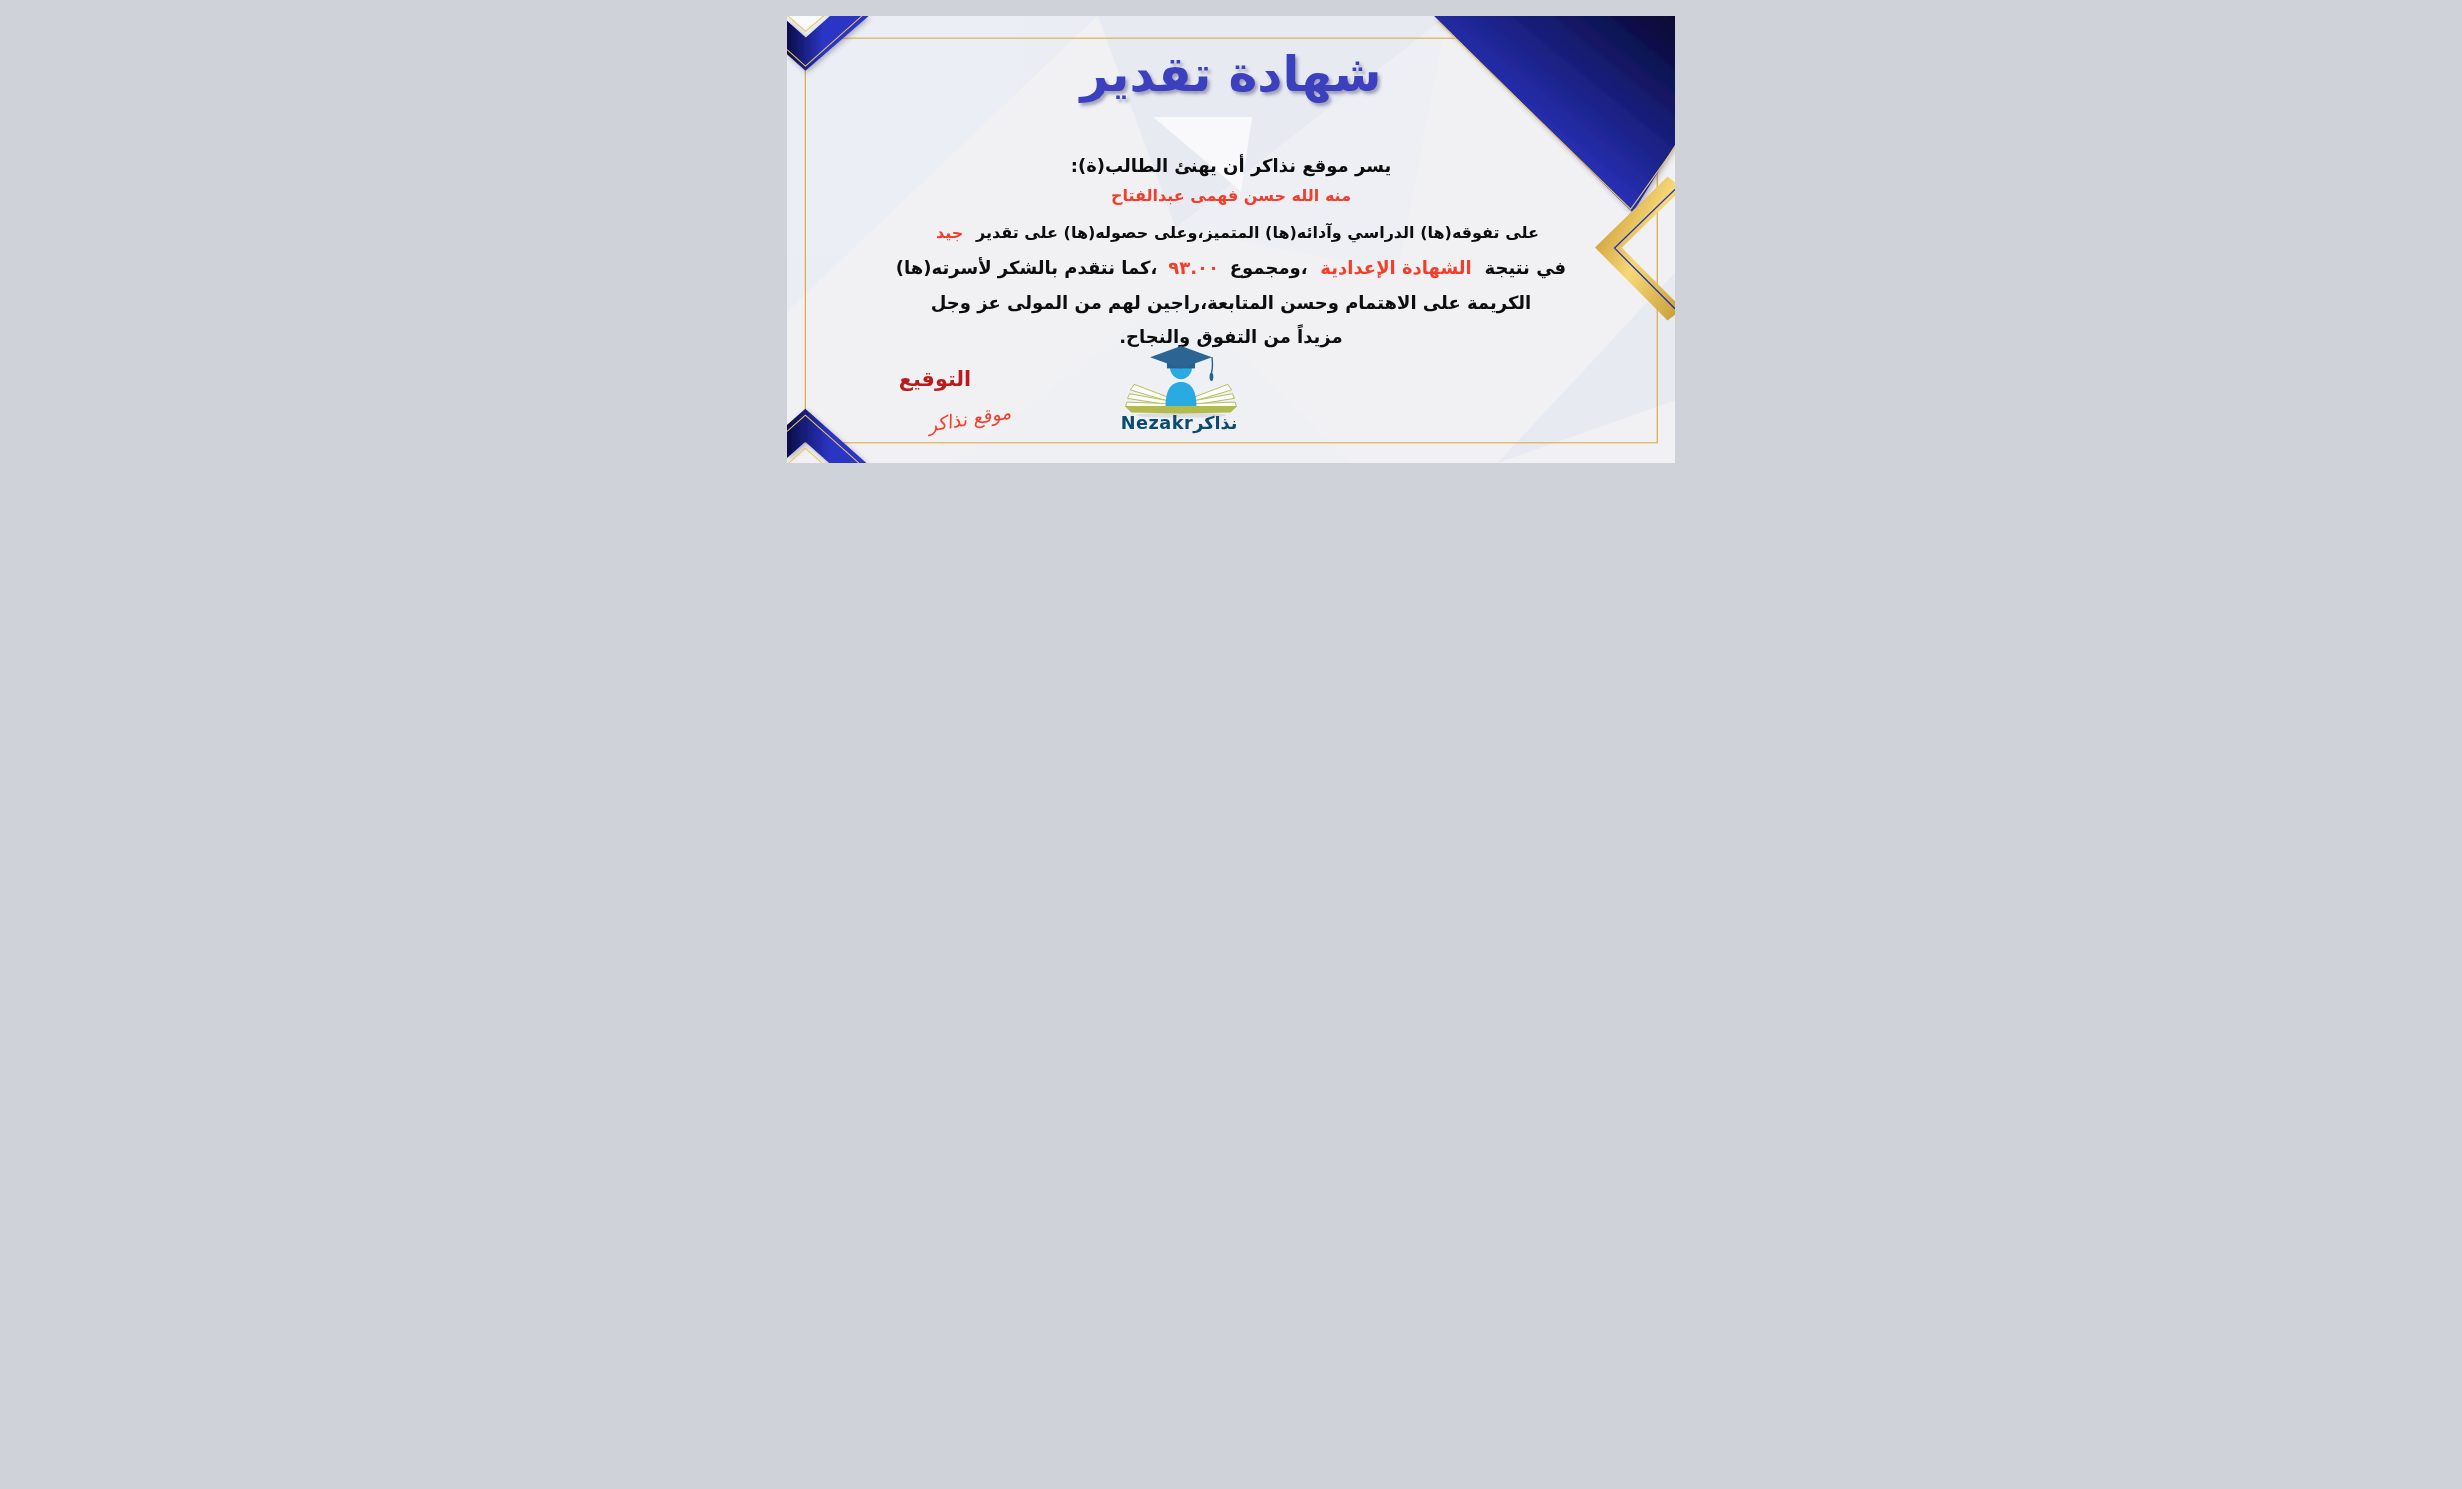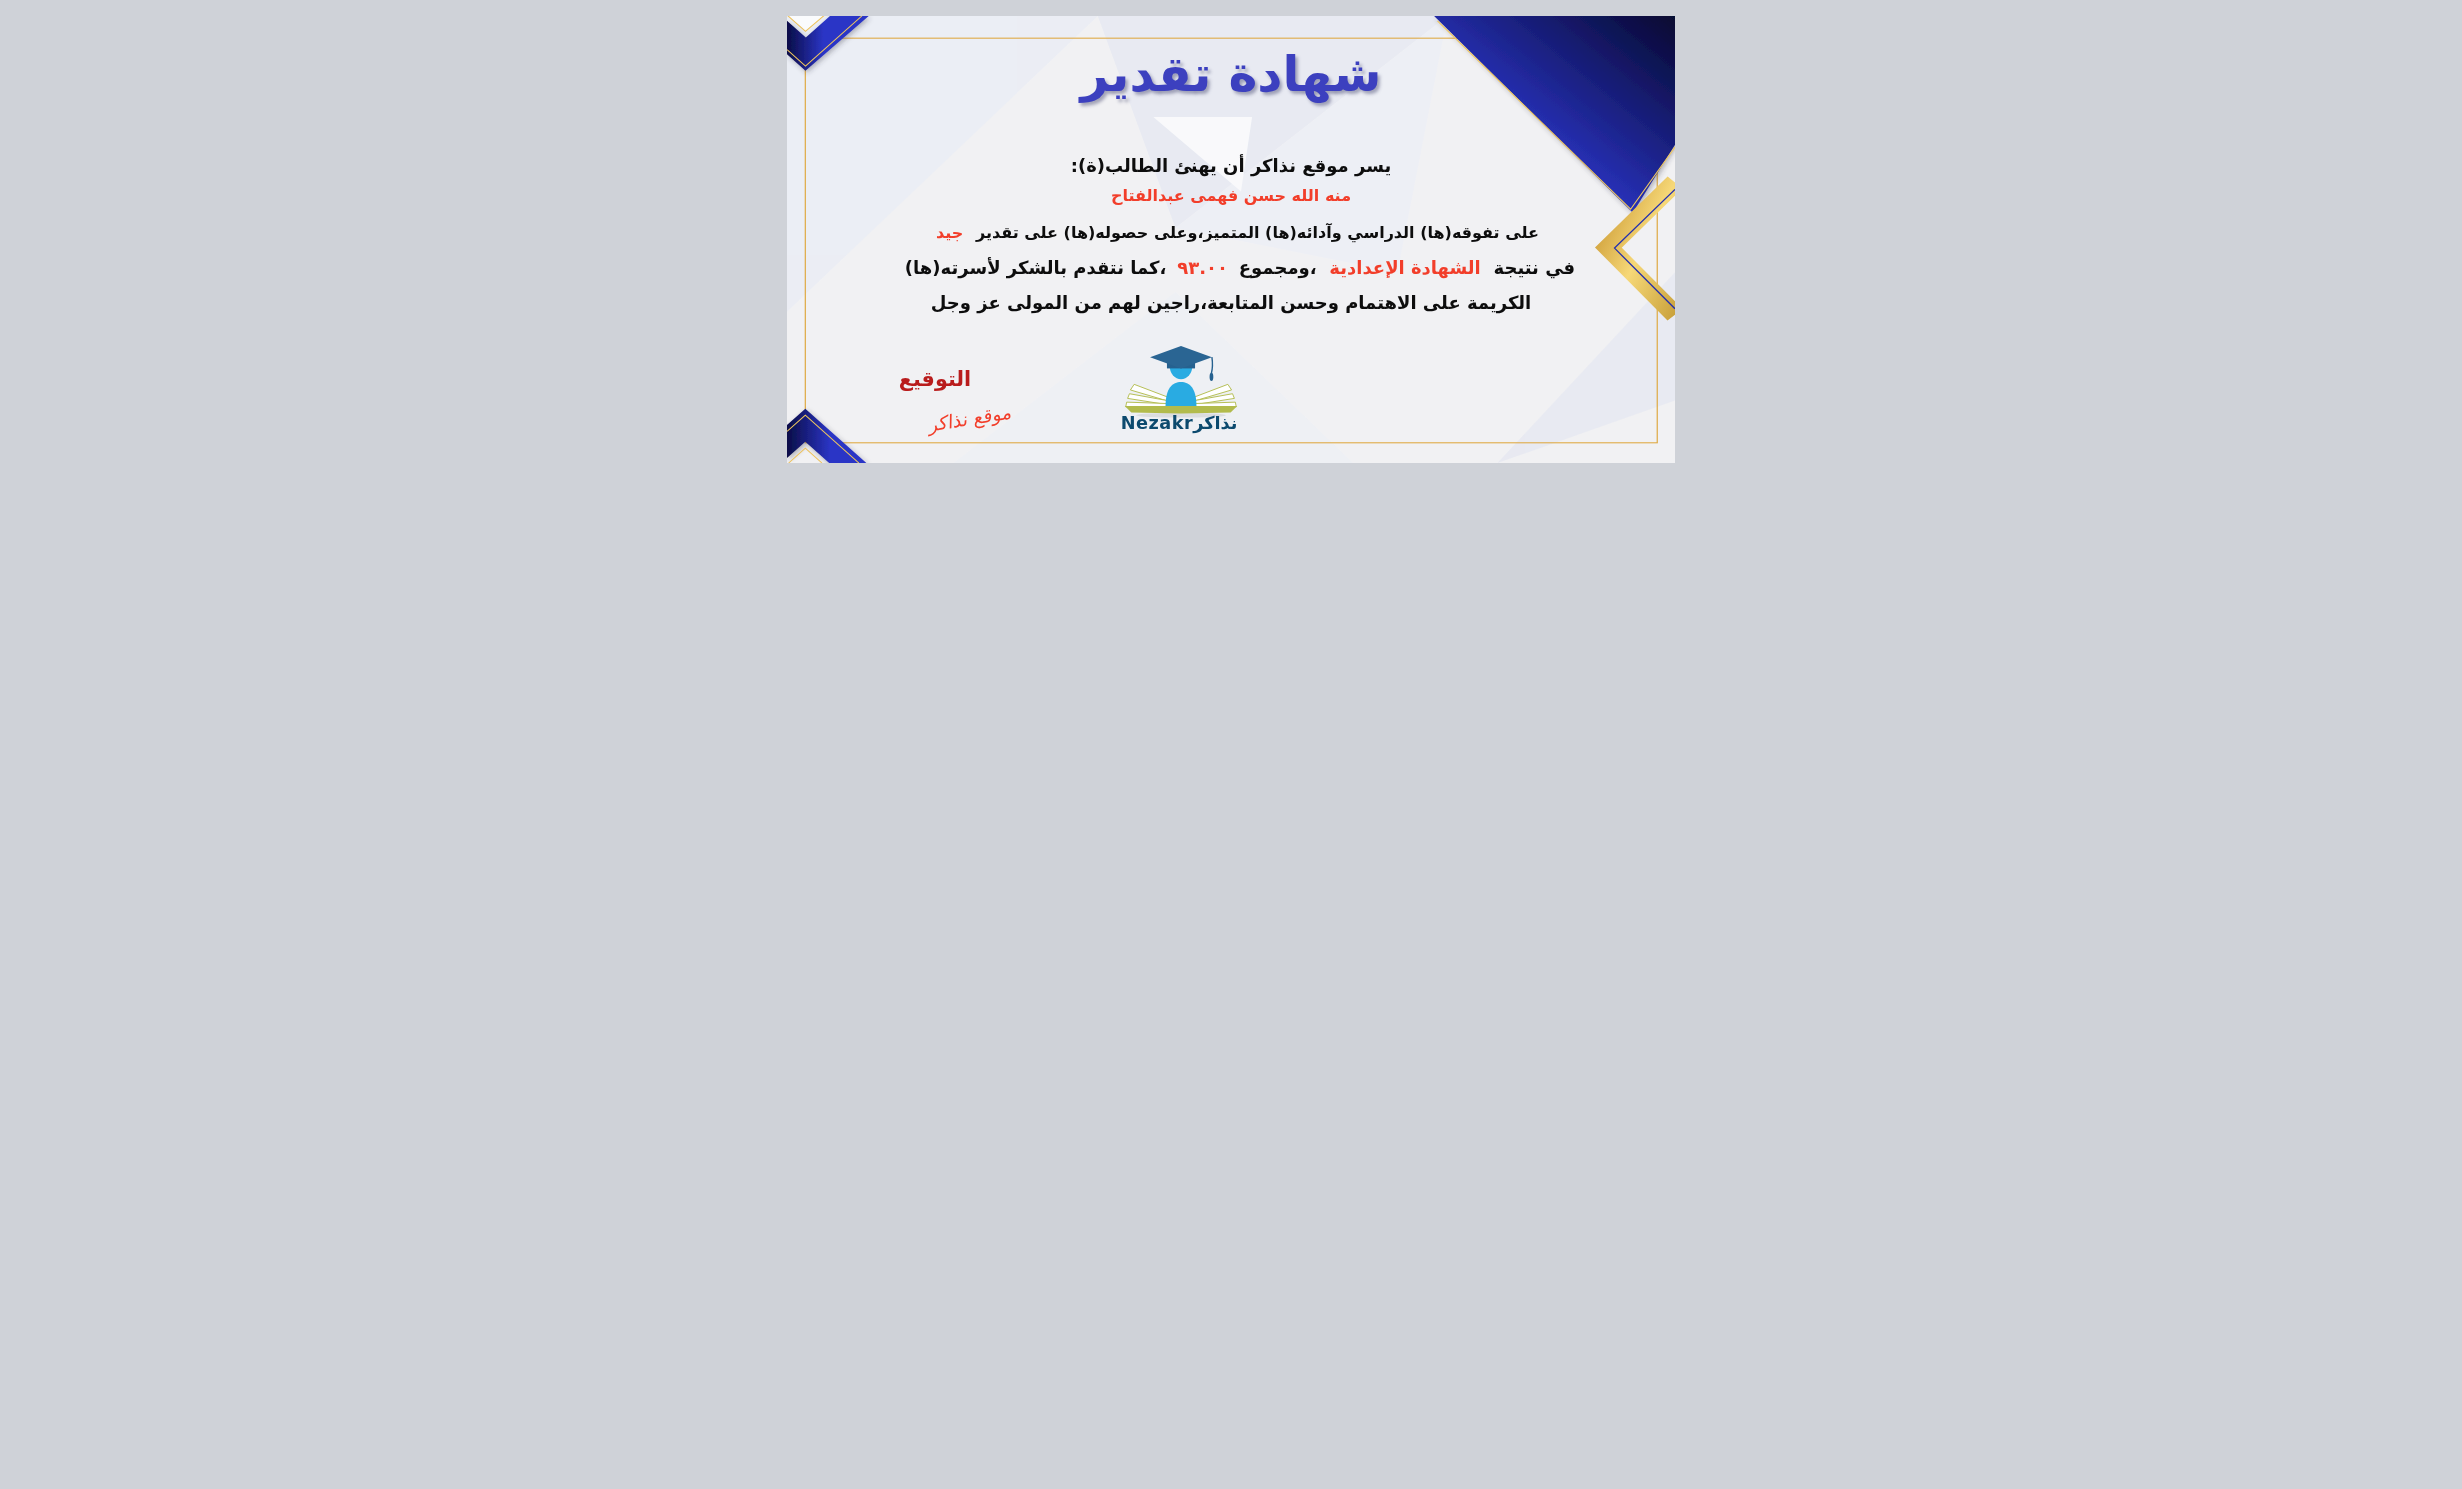--- a/index.html
+++ b/index.html
@@ -9,21 +9,21 @@
     font-family:"DejaVu Sans",sans-serif;
   }
   .deco{position:absolute;inset:0;width:100%;height:100%;}
   .txt{position:absolute;left:0;width:100%;text-align:center;direction:rtl;
        color:#0d0d0d;font-weight:700;line-height:1.25;}
   .title{top:27.6px;font-size:49px;color:#3c40bf;font-weight:700;
          text-shadow:2.5px 3px 3.4px rgba(44,48,92,.40);letter-spacing:1px;}
   .intro{top:139px;font-size:18px;}
   .name{top:170px;font-size:16px;color:#f23e2a;}
   .l3{top:207px;font-size:16px;}
-  .l4{top:241px;font-size:18px;padding-left:9px;}
+  .l4{top:241px;font-size:18px;}
   .l5{top:276px;font-size:18px;}
   .l6{top:310px;font-size:18px;}
   .red{color:#f23e2a;margin:0 12.8px;}
   .red.score{margin:0 10.8px;}
   .sig-label{position:absolute;top:351px;left:84px;width:128px;text-align:center;
              direction:rtl;font-size:20.7px;font-weight:700;color:#b91c1c;}
   .sig-hand{position:absolute;top:392px;left:112px;width:143px;text-align:center;
             direction:rtl;font-size:18.7px;color:#f23e2a;
             transform:rotate(-9deg) skewX(-10deg);font-weight:400;}
   .logo-svg{position:absolute;left:329px;top:329px;width:130px;height:74px;}
@@ -106,20 +106,21 @@
   <div class="txt l3">
     <span>على تفوقه(ها) الدراسي وآدائه(ها) المتميز،وعلى حصوله(ها) على تقدير</span><span class="red">جيد</span>
   </div>
 
   <div class="txt l4">
     <span>في نتيجة</span><span class="red">الشهادة الإعدادية</span><span>،ومجموع</span><span class="red score">٩٣.٠٠</span><span>،كما نتقدم بالشكر لأسرته(ها)</span>
   </div>
 
   <div class="txt l5">الكريمة على الاهتمام وحسن المتابعة،راجين لهم من المولى عز وجل</div>
 
+  <div class="txt l6">مزيداً من التفوق والنجاح.</div>
 
   <div class="sig-label">التوقيع</div>
   <div class="sig-hand">موقع نذاكر</div>
 
   <svg class="logo-svg" viewBox="0 0 260 158">
 
     <ellipse cx="130" cy="150" rx="96" ry="5" fill="#000000" opacity="0.08"></ellipse>
 
     <g>
       <polygon points="130,122 30,84 22,96 130,128" fill="#ffffff" stroke="#b2bb4c" stroke-width="2"></polygon>

